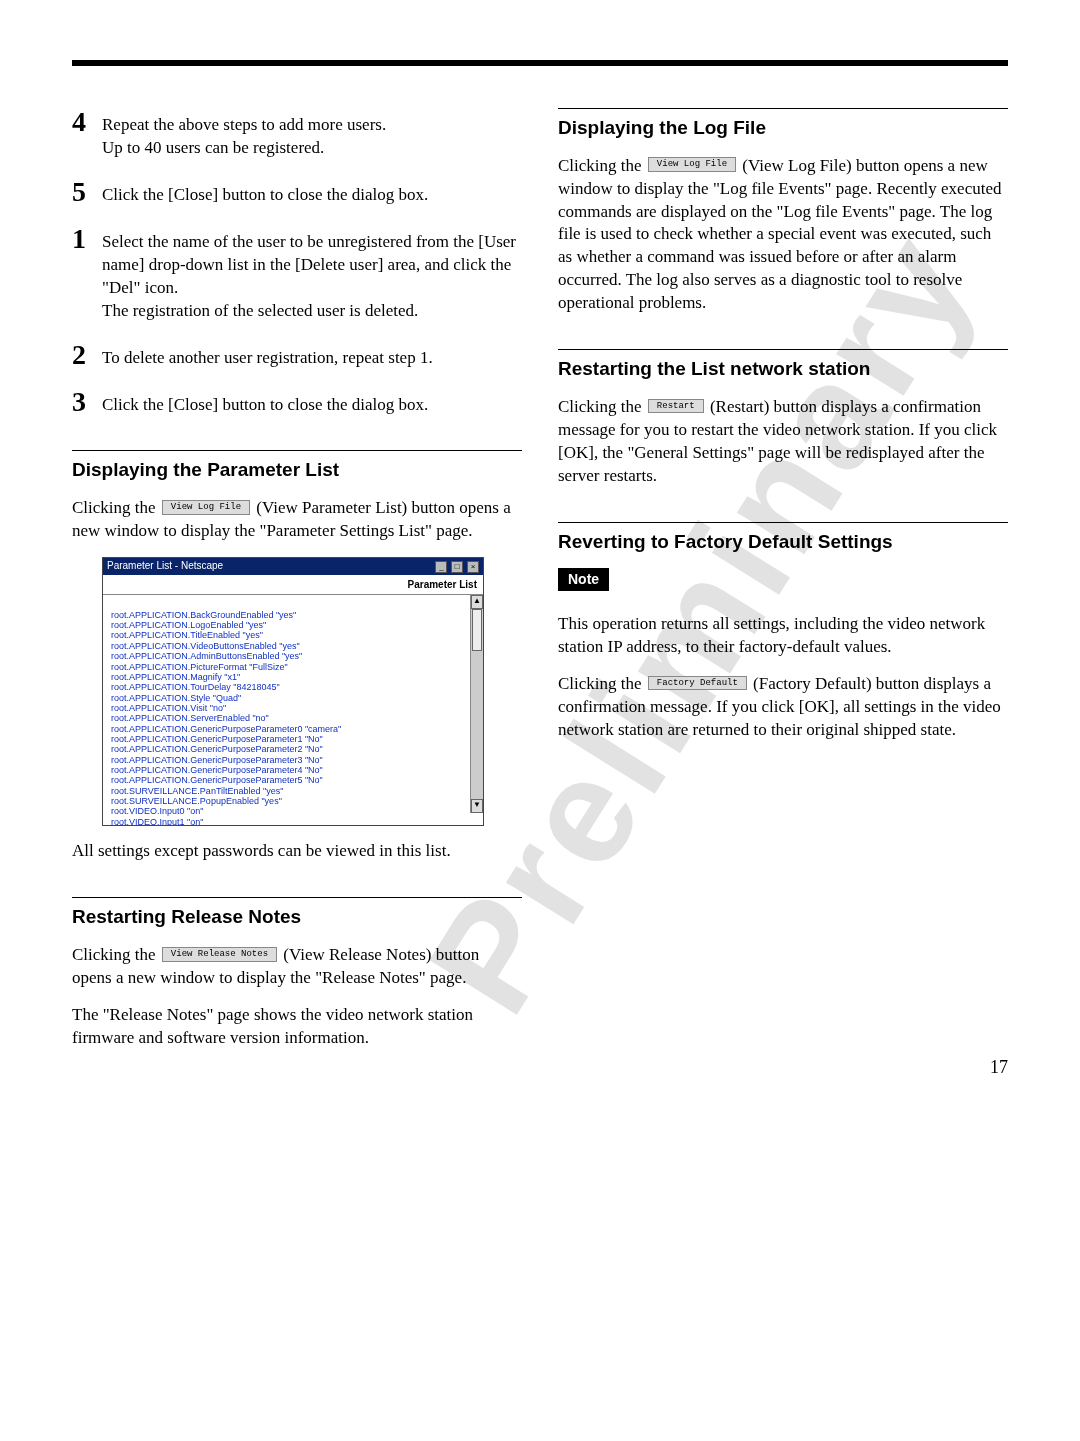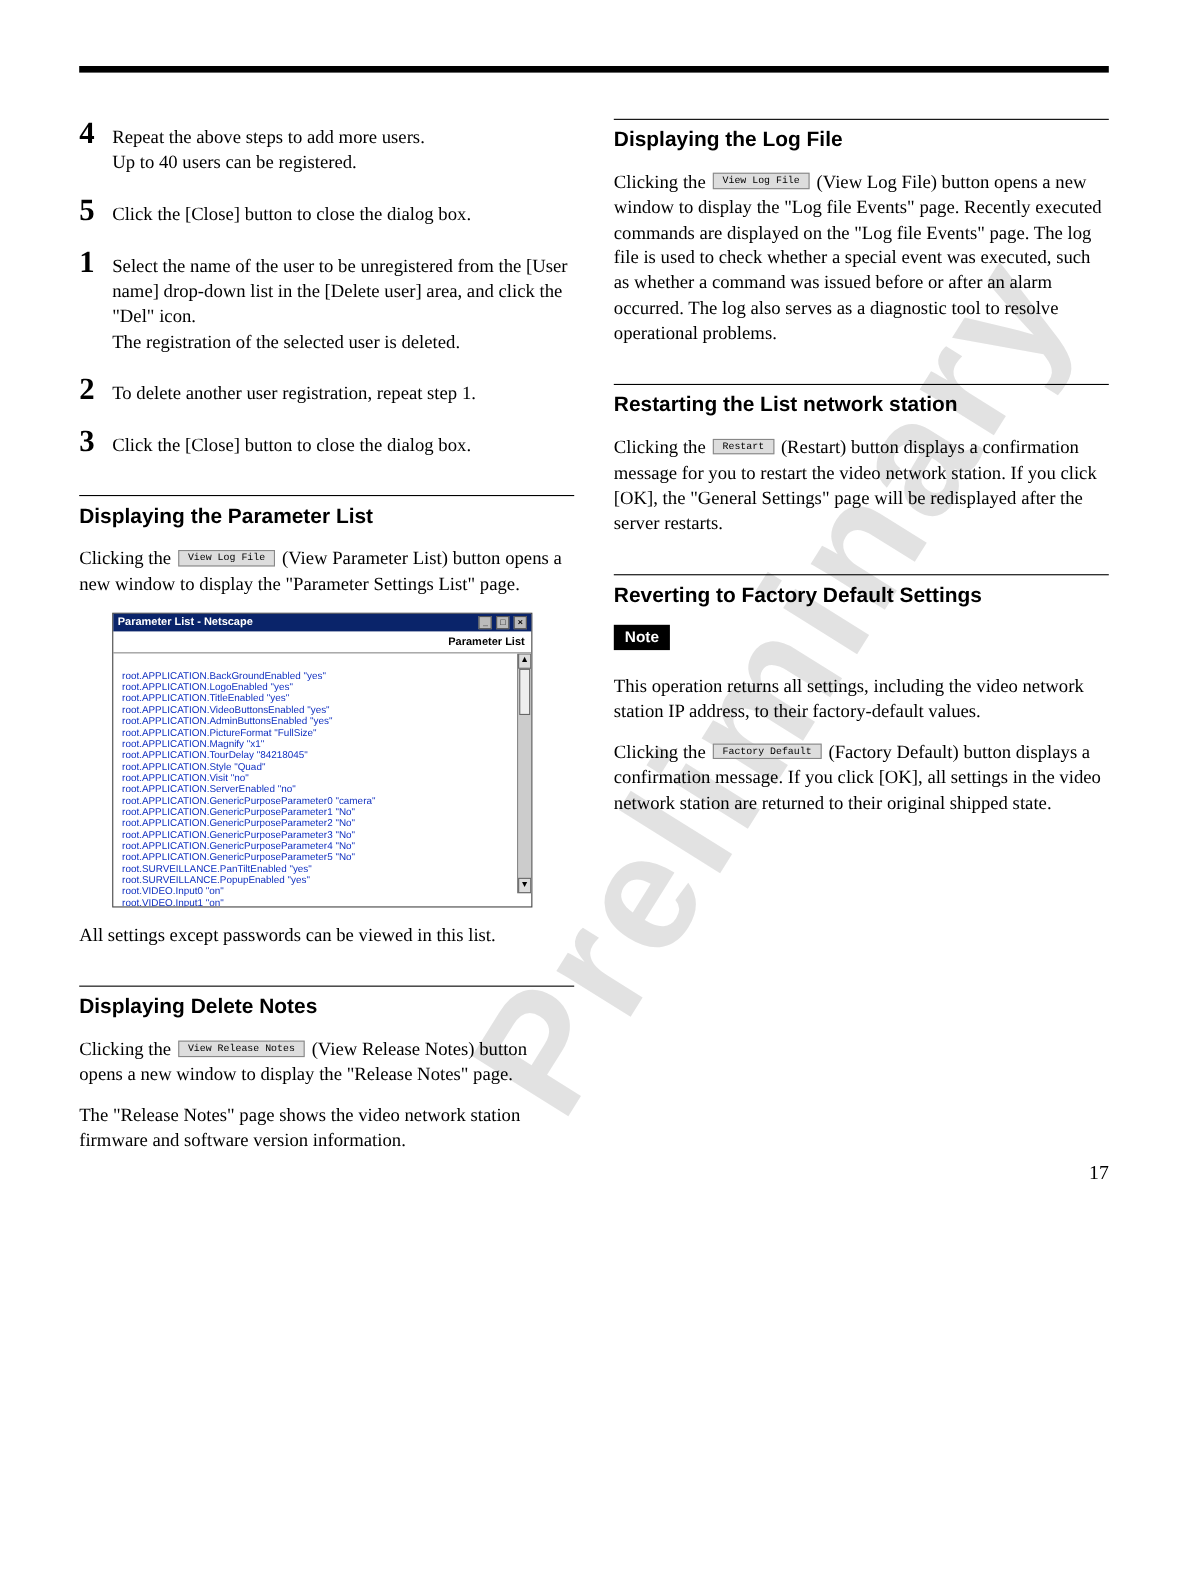--- a/index.html
+++ b/index.html
@@ -98,21 +98,20 @@
     line-height: 1.15;
     color: #1030c0;
   }
   .param-window .titlebar {
     background: #0a246a;
     color: #fff;
     font-size: 10px;
     padding: 2px 4px;
     display: flex;
     justify-content: space-between;
-    font-weight: bold;
   }
   .param-window .titlebar .wbtns span{
     display:inline-block;width:10px;height:10px;background:#bbb;margin-left:1px;border:1px solid #555;font-size:8px;line-height:9px;text-align:center;color:#000;
   }
   .param-window .pl-title {
     color: #000;
     font-weight: bold;
     font-size: 10px;
     padding: 4px 6px;
     border-bottom: 1px solid #888;
@@ -260,21 +259,21 @@
 root.VIDEO.Type3 " TV"</span>
           <div class="scrollbar">
             <div class="sbtn top">▲</div>
             <div class="sbtn bot">▼</div>
           </div>
         </div>
       </div>
 
       <p class="para">All settings except passwords can be viewed in this list.</p>
 
-      <div class="h2">Displaying Delete Notes</div>
+      <div class="h2">Restarting Release Notes</div>
 
       <p class="para">
         <span>Clicking the </span>
         <span class="btn-inline">View Release Notes</span>
         <span> (View Release Notes) button opens a new window to display the "Release Notes" page.</span>
       </p>
 
       <p class="para">The "Release Notes" page shows the video network station firmware and software version information.</p>
 
     </div>

